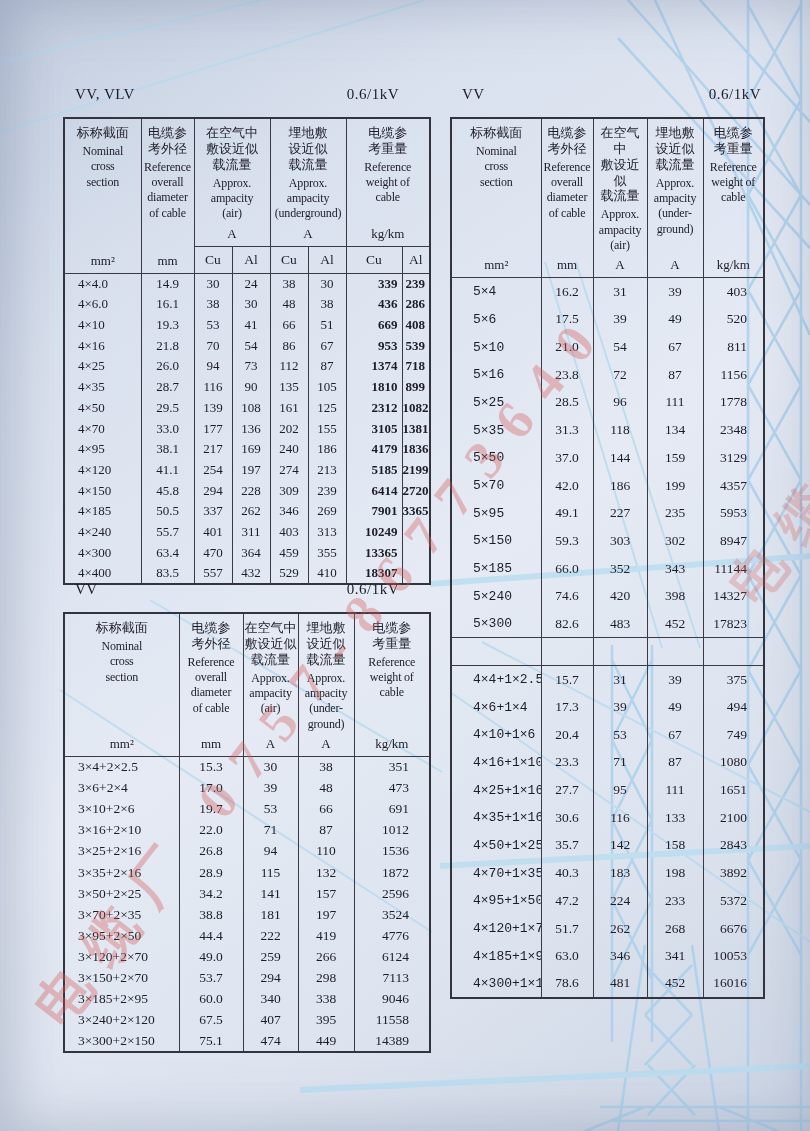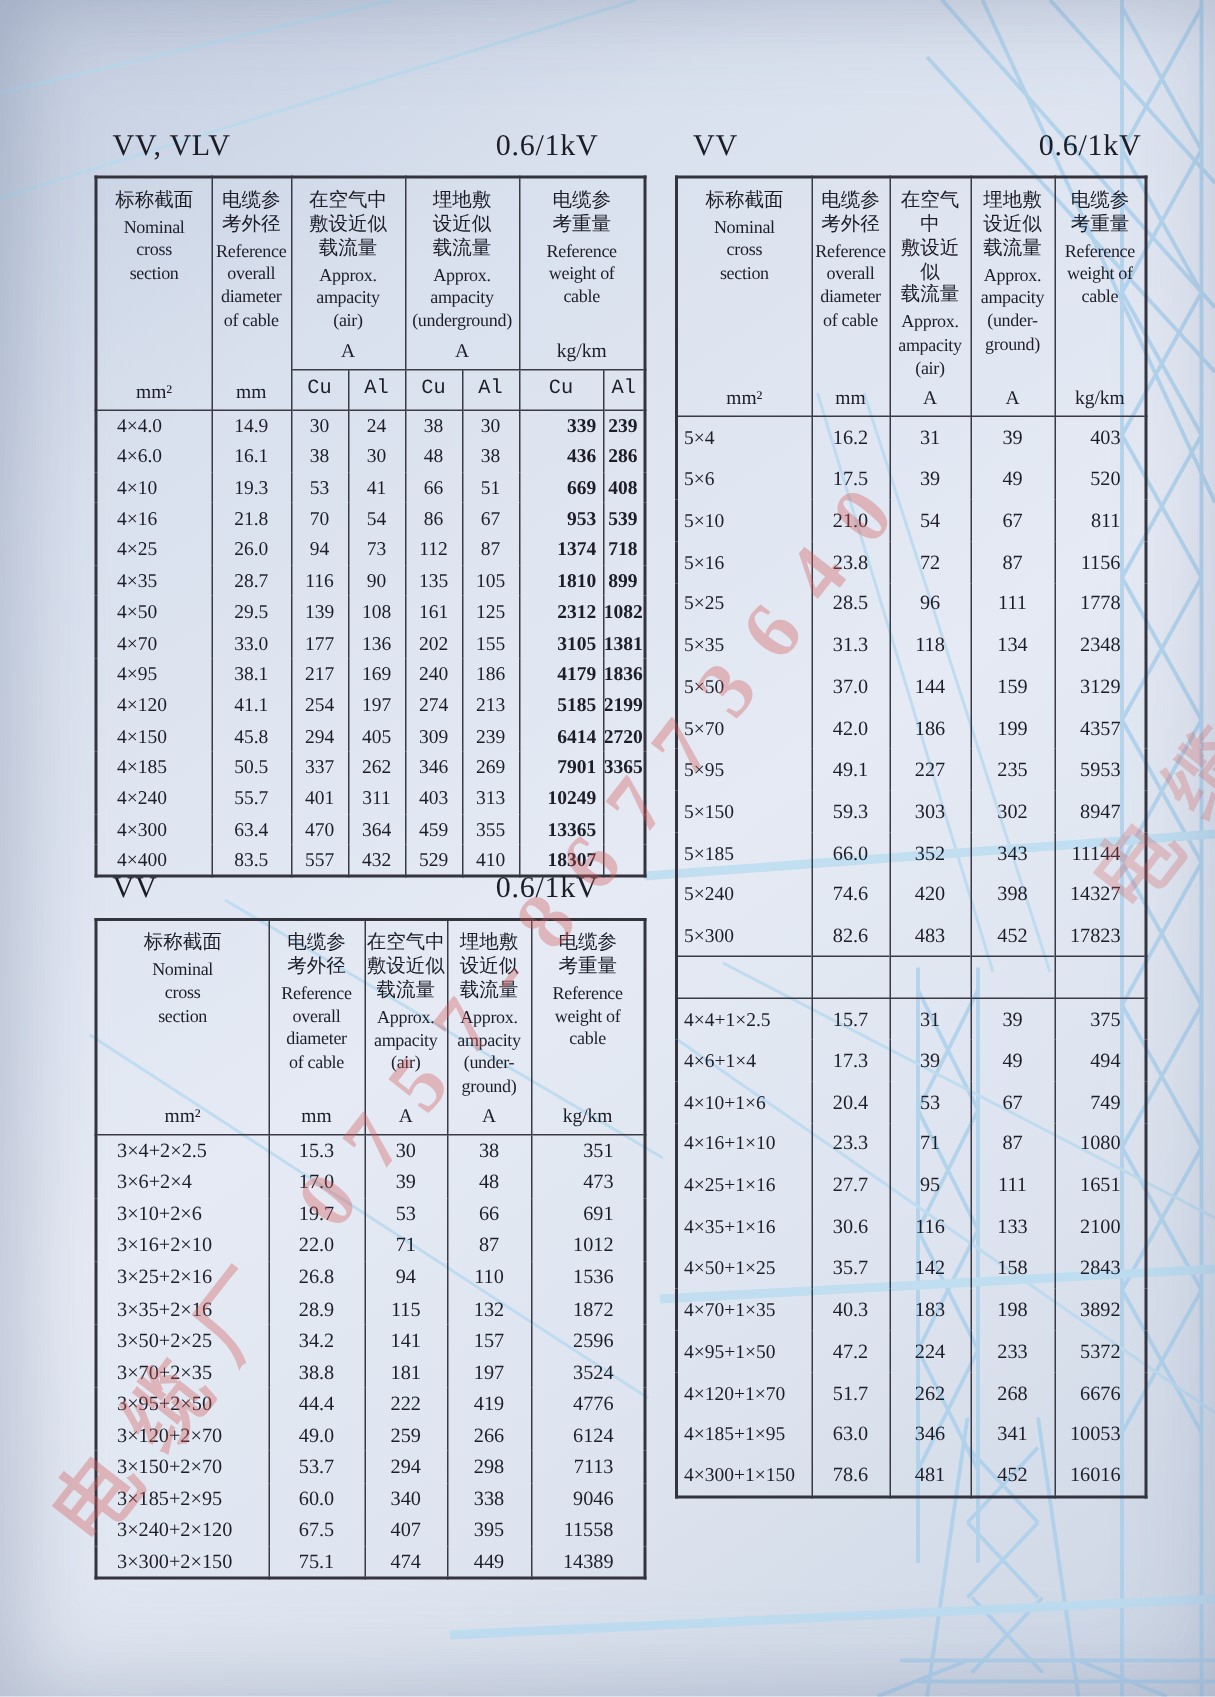--- a/index.html
+++ b/index.html
@@ -19,21 +19,21 @@
     font-size:54px;letter-spacing:22px;font-weight:bold;
     color:rgba(211,88,86,.36);transform-origin:0 50%;}
   .wm1{left:48px;top:982px;transform:rotate(-52deg);}
   .wm2{left:742px;top:560px;transform:rotate(-52deg);color:rgba(211,88,86,.28);}
 
   .sec{position:absolute;z-index:2;}
   .sec-tl{left:63px;top:86px;width:366px;}
   .sec-bl{left:63px;top:581px;width:366px;}
   .sec-r {left:450px;top:86px;width:313px;}
   .titlebar{display:flex;justify-content:space-between;align-items:flex-start;
-    height:22px;font-size:20px;letter-spacing:.5px;padding-left:12px;}
+    height:22px;font-size:15px;letter-spacing:.5px;padding-left:12px;}
   .sec-tl .titlebar,.sec-bl .titlebar{padding-right:30px;}
   .sec-r .titlebar{padding-right:2px;}
 
   table{border-collapse:collapse;table-layout:fixed;margin-top:9px;width:100%;
     background:transparent;}
   table,th,td{border-color:#3a3a45;}
   table{border:2px solid #34343e;}
   th{border:1px solid #3a3a45;font-weight:normal;padding:0;vertical-align:top;}
   td{border-left:1px solid #3a3a45;border-right:1px solid #3a3a45;
     padding:0;font-size:13px;text-align:center;overflow:hidden;}
@@ -41,37 +41,37 @@
 
   .hstack{display:flex;flex-direction:column;align-items:center;height:100%;
     box-sizing:border-box;padding:6px 1px 4px;}
   .cn{font-size:13px;line-height:1.22;white-space:pre-line;text-align:center;}
   .en{font-size:12px;line-height:1.28;white-space:pre-line;text-align:center;
     margin-top:3px;letter-spacing:-0.2px;}
   .unit{font-size:13px;margin-top:auto;padding-top:4px;}
 
   
   .t1 tr.h1 th{height:112px;}
-  .t1 tr.h2 th{height:26px;font-size:13.5px;vertical-align:middle;font-family:Liberation Mono, monospace;}
+  .t1 tr.h2 th{height:26px;font-size:13.5px;vertical-align:middle;}
   .t1 th.rs{height:140px;}
   .t1 tbody tr{height:20.73px;}
   
   .t2 thead th{height:131px;}
   .t2 tbody tr{height:21.1px;}
   .t2 td{font-size:13.5px;}
   
   .t3 thead th{height:138px;}
   .t3 tbody tr{height:27.7px;}
   .t3 td{font-size:13.5px;}
   .t3 td:first-child{font-size:13px;}
   .t3 tr.gap td{height:6px;border-top:1px solid #3a3a45;border-bottom:1px solid #3a3a45;}
 
   td.al-l{text-align:left;padding-left:13px;}
   .t2 td.al-l{margin-top:36px;}
-  .t3 td.al-l{padding-left:4px;}
+  .t3 td.al-l{padding-left:21px;font-family:Liberation Mono, monospace;}
   td.al-r{text-align:right;}
   .t1 td.al-r{padding-right:4px;font-weight:bold;}
   .t2 td.al-r{padding-right:20px;padding-left:11px;}
   .t3 td.al-r{padding-right:16px;}
 </style>
 </head>
 <body>
 
 <div class="page">
 
@@ -291,21 +291,21 @@
             <td>197</td>
             <td>274</td>
             <td>213</td>
             <td class="al-r">5185</td>
             <td class="al-r">2199</td>
           </tr>
           <tr>
             <td class="al-l">4×150</td>
             <td>45.8</td>
             <td>294</td>
-            <td>405</td>
+            <td>228</td>
             <td>309</td>
             <td>239</td>
             <td class="al-r">6414</td>
             <td class="al-r">2720</td>
           </tr>
           <tr>
             <td class="al-l">4×185</td>
             <td>50.5</td>
             <td>337</td>
             <td>262</td>

